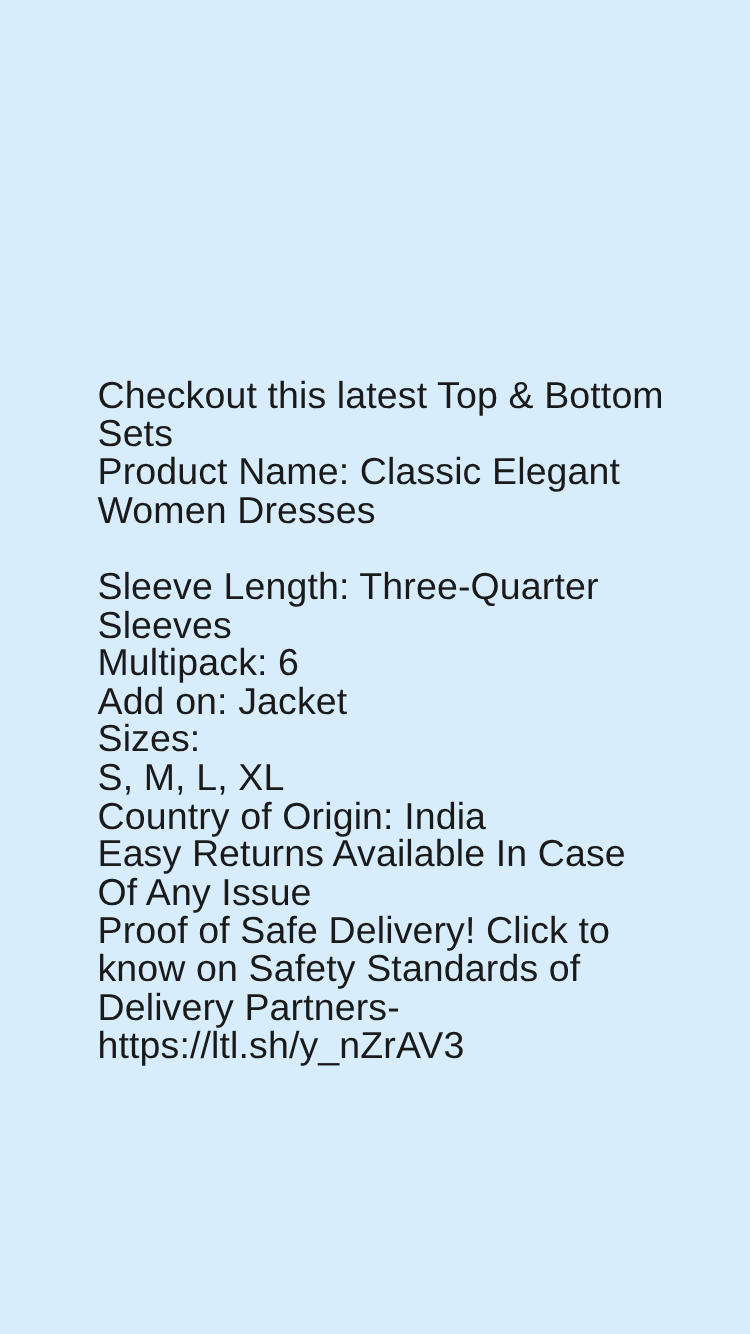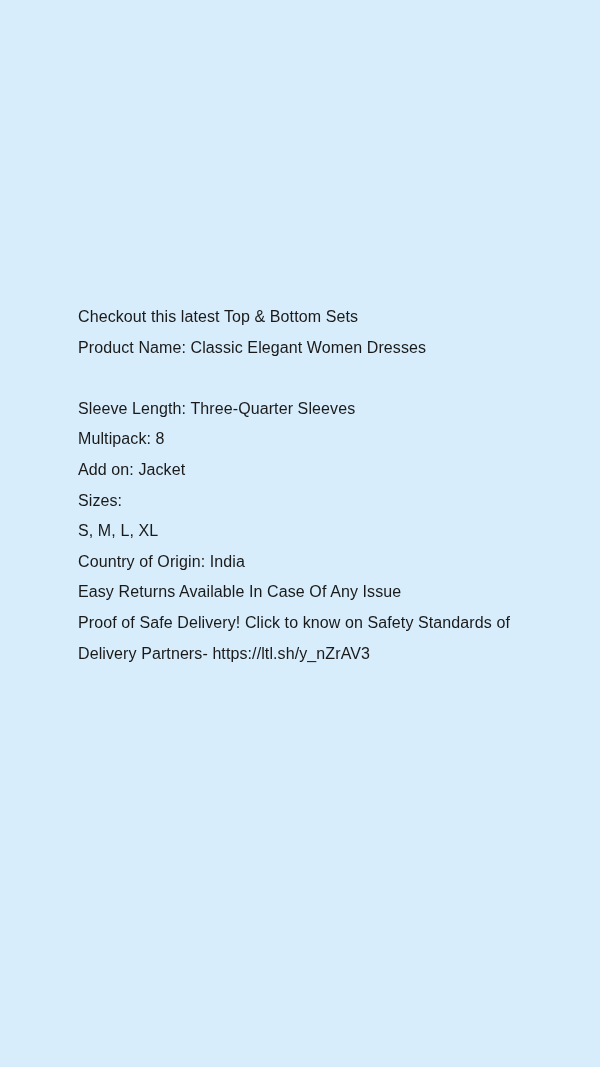--- a/index.html
+++ b/index.html
@@ -19,40 +19,40 @@
     height: 1067px;
     background: #d7edfb;
   }
   .content {
     position: absolute;
     left: 78px;
     top: 302px;
     width: 460px;
   }
   .block {
-    font-size: 16px;
+    font-size: 30px;
     line-height: 30.6px;
     color: #1a1a1a;
     white-space: pre-wrap;
     letter-spacing: 0.1px;
   }
   .spacer {
     height: 30.6px;
   }
 </style>
 </head>
 <body>
 
 <div class="page">
   <div class="content">
     <div class="block">Checkout this latest Top &amp; Bottom Sets
 Product Name: Classic Elegant Women Dresses</div>
     <div class="spacer"></div>
     <div class="block">Sleeve Length: Three-Quarter Sleeves
-Multipack: 8
+Multipack: 6
 Add on: Jacket
 Sizes:
 S, M, L, XL
 Country of Origin: India
 Easy Returns Available In Case Of Any Issue
 Proof of Safe Delivery! Click to know on Safety Standards of Delivery Partners- https://ltl.sh/y_nZrAV3</div>
   </div>
 </div>
 
 </body></html>

